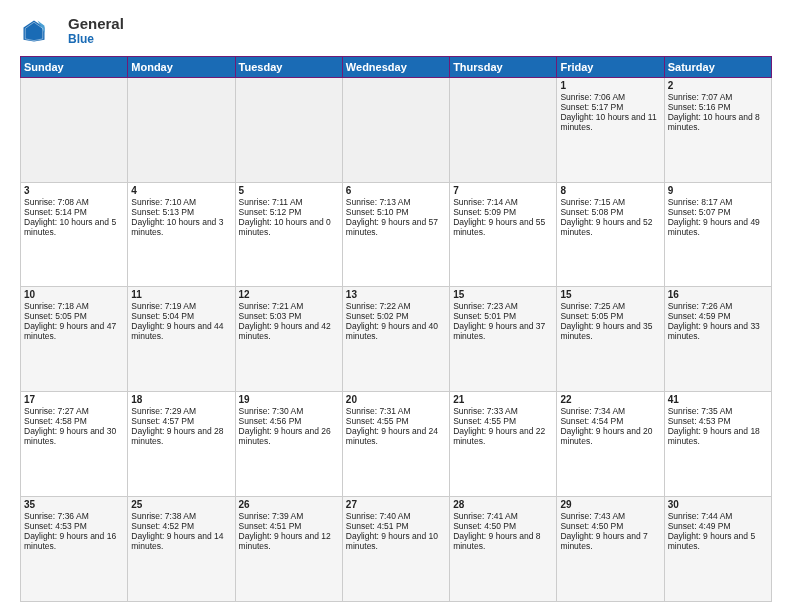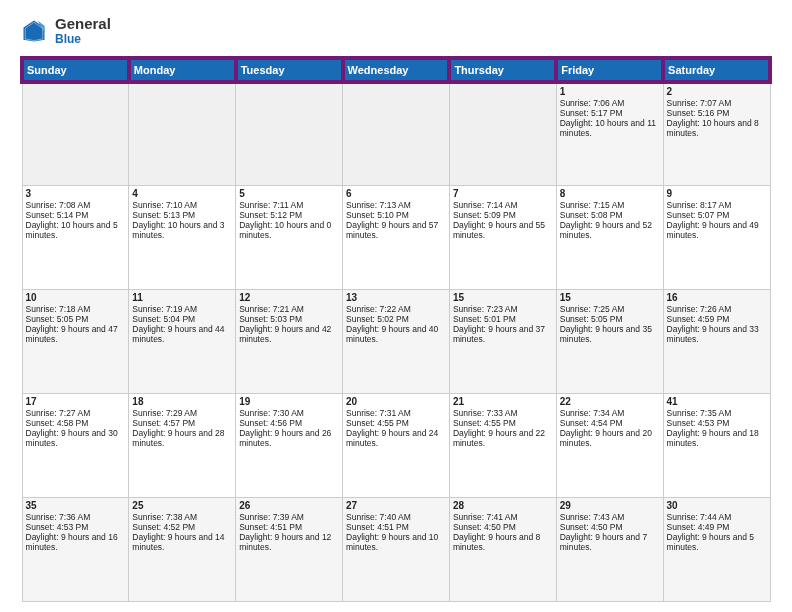--- a/index.html
+++ b/index.html
@@ -19,21 +19,21 @@
     }
     .header {
       display: flex;
       justify-content: space-between;
       align-items: flex-start;
       margin-bottom: 10px;
     }
     .logo {
       display: flex;
       align-items: center;
-      gap: 7px;
+      gap: 20px;
     }
     .logo-icon {
       width: 28px;
       height: 28px;
     }
     .title-block {
       text-align: right;
     }
     .month-title {
       font-size: 32px;
@@ -51,21 +51,21 @@
       flex: 1;
       table-layout: fixed;
     }
     thead th {
       background: #1a6bb5;
       color: #fff;
       font-size: 11px;
       font-weight: bold;
       padding: 4px 3px;
       text-align: left;
-      border: 4px solid #701a75;
+      border: 1px solid #701a75;
     }
     tbody td {
       border: 1px solid #ccc;
       vertical-align: top;
       padding: 2px 3px;
       font-size: 8.5px;
       color: #222;
       background: #fff;
       height: 80px;
     }

